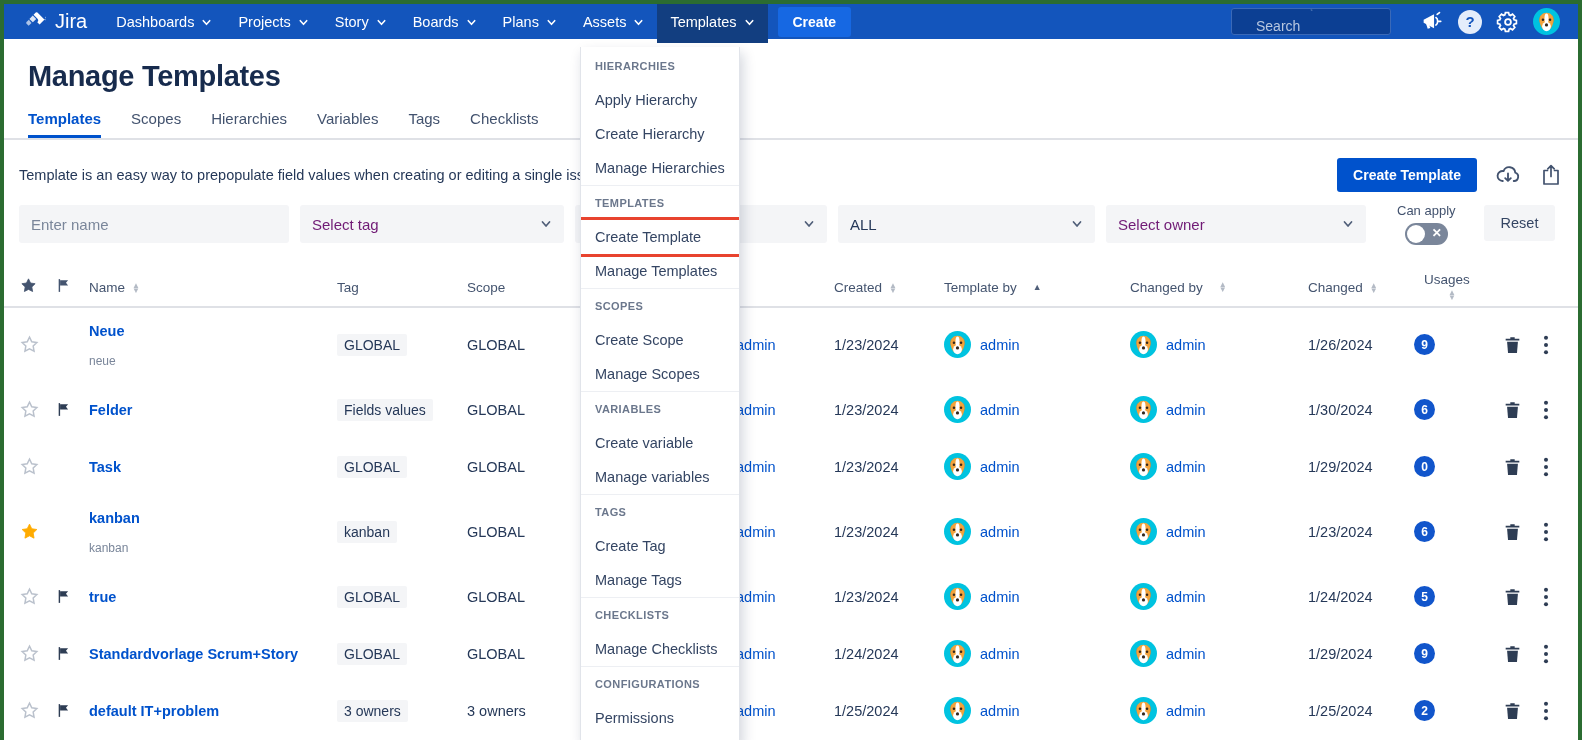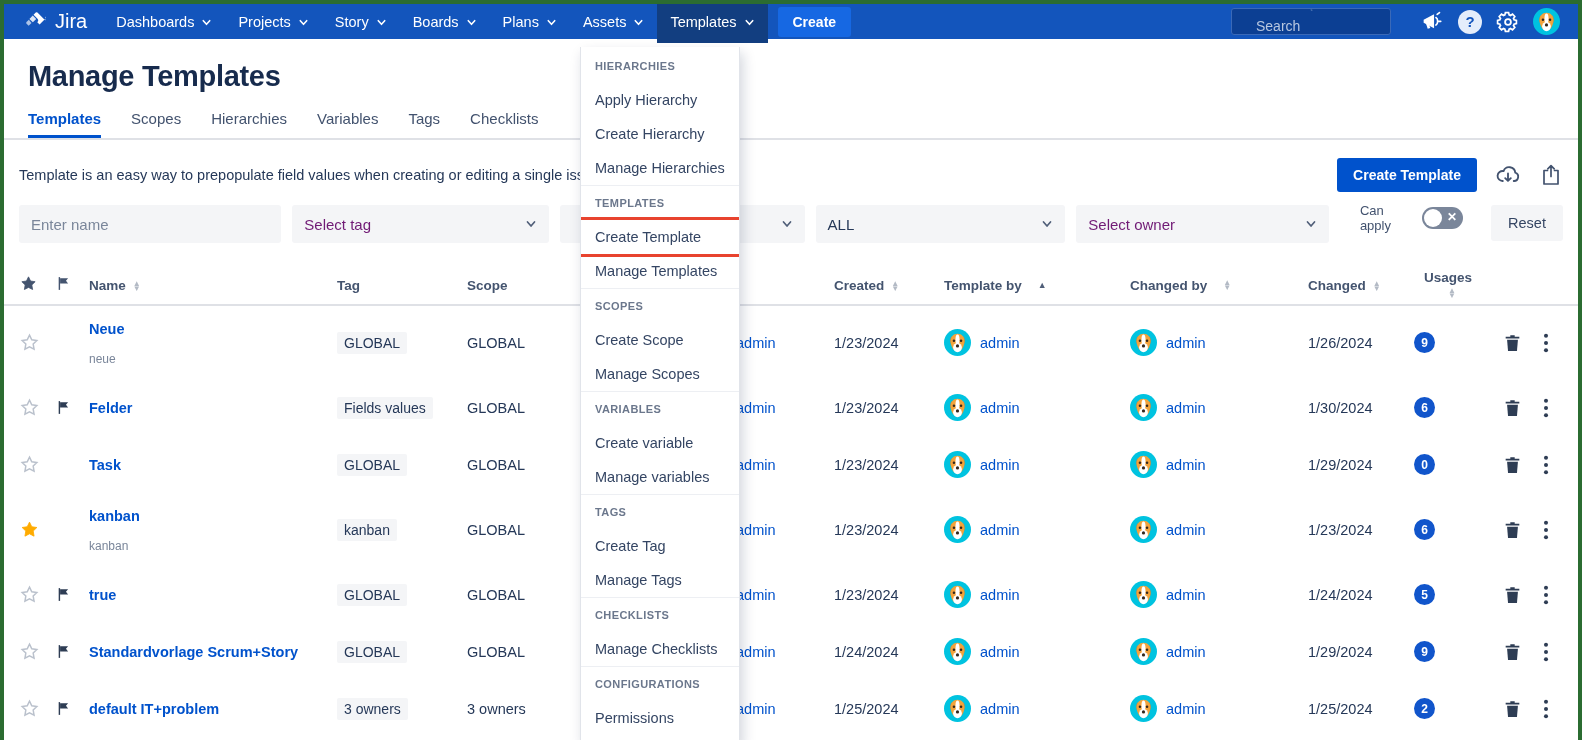--- a/index.html
+++ b/index.html
@@ -38,29 +38,29 @@
   .tool-icon { cursor:pointer; display:flex; }
   
   .filters { margin-top:13px; padding:0 15px; display:flex; gap:11px; align-items:flex-start; }
   .filter { height:38px; background:#F4F5F7; border-radius:3px; display:flex; align-items:center; padding:0 12px; color:#701a75; font-size:15px; cursor:pointer; }
   input.filter { border:none; outline:none; width:270px; font-family:inherit; color:#253858; cursor:text; }
   input.filter::placeholder { color:#7A869A; }
   .f-tag { width:264px; justify-content:space-between; }
   .f-hidden { width:252px; justify-content:flex-end; }
   .f-type { width:257px; justify-content:space-between; color:#253858; }
   .f-owner { width:260px; justify-content:space-between; }
-  .can-apply { display:flex; flex-direction:row; align-items:center; gap:5px; margin-left:20px; margin-top:-2px; }
+  .can-apply { display:flex; flex-direction:column; align-items:center; gap:5px; margin-left:20px; margin-top:-2px; }
   .can-apply-label { font-size:13px; color:#42526E; }
   .toggle { width:43px; height:22px; background:#7A869A; border-radius:12px; position:relative; cursor:pointer; }
   .toggle .knob { position:absolute; left:2px; top:2px; width:18px; height:18px; background:#fff; border-radius:50%; }
   .toggle .xmark { position:absolute; right:6px; top:3px; color:#fff; font-size:12px; font-weight:700; }
   .reset-btn { margin-left:17px; background:#F4F5F7; border-radius:3px; padding:10px 17px; font-size:14.5px; color:#344563; cursor:pointer; }
   
   .table { margin-top:23px; --cols:36px 34px 248px 130px 122px 225px 112px 186px 180px 112px 92px 1fr; }
-  .thead { display:grid; grid-template-columns:var(--cols); align-items:center; height:40px; padding:0 15px; border-bottom:2px solid #DFE1E6; color:#44546F; font-size:13.5px; font-weight:700; }
+  .thead { display:grid; grid-template-columns:var(--cols); align-items:center; height:40px; padding:0 15px; border-bottom:2px solid #DFE1E6; color:#44546F; font-size:13.5px; font-weight:400; }
   .trow { display:grid; grid-template-columns:var(--cols); align-items:center; min-height:57px; padding:0 15px; }
   .trow.tall { min-height:73px; }
   .c-owner { padding-left:112px; display:flex; gap:8px; align-items:center; }
   .c-created { padding-left:20px; }
   .c-user { padding-left:18px; display:flex; gap:9px; align-items:center; }
   .c-changed { padding-left:16px; }
   .c-usages { padding-left:10px; }
   .c-actions { padding-left:6px; display:flex; gap:20px; align-items:center; }
   .name-link { color:#0052CC; font-size:14.5px; font-weight:600; text-decoration:none; cursor:pointer; }
   .subtitle { color:#7A869A; font-size:12px; margin-top:14px; }

